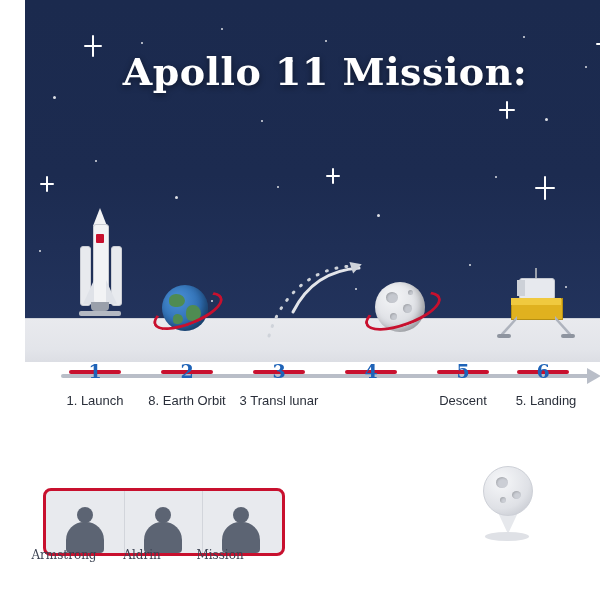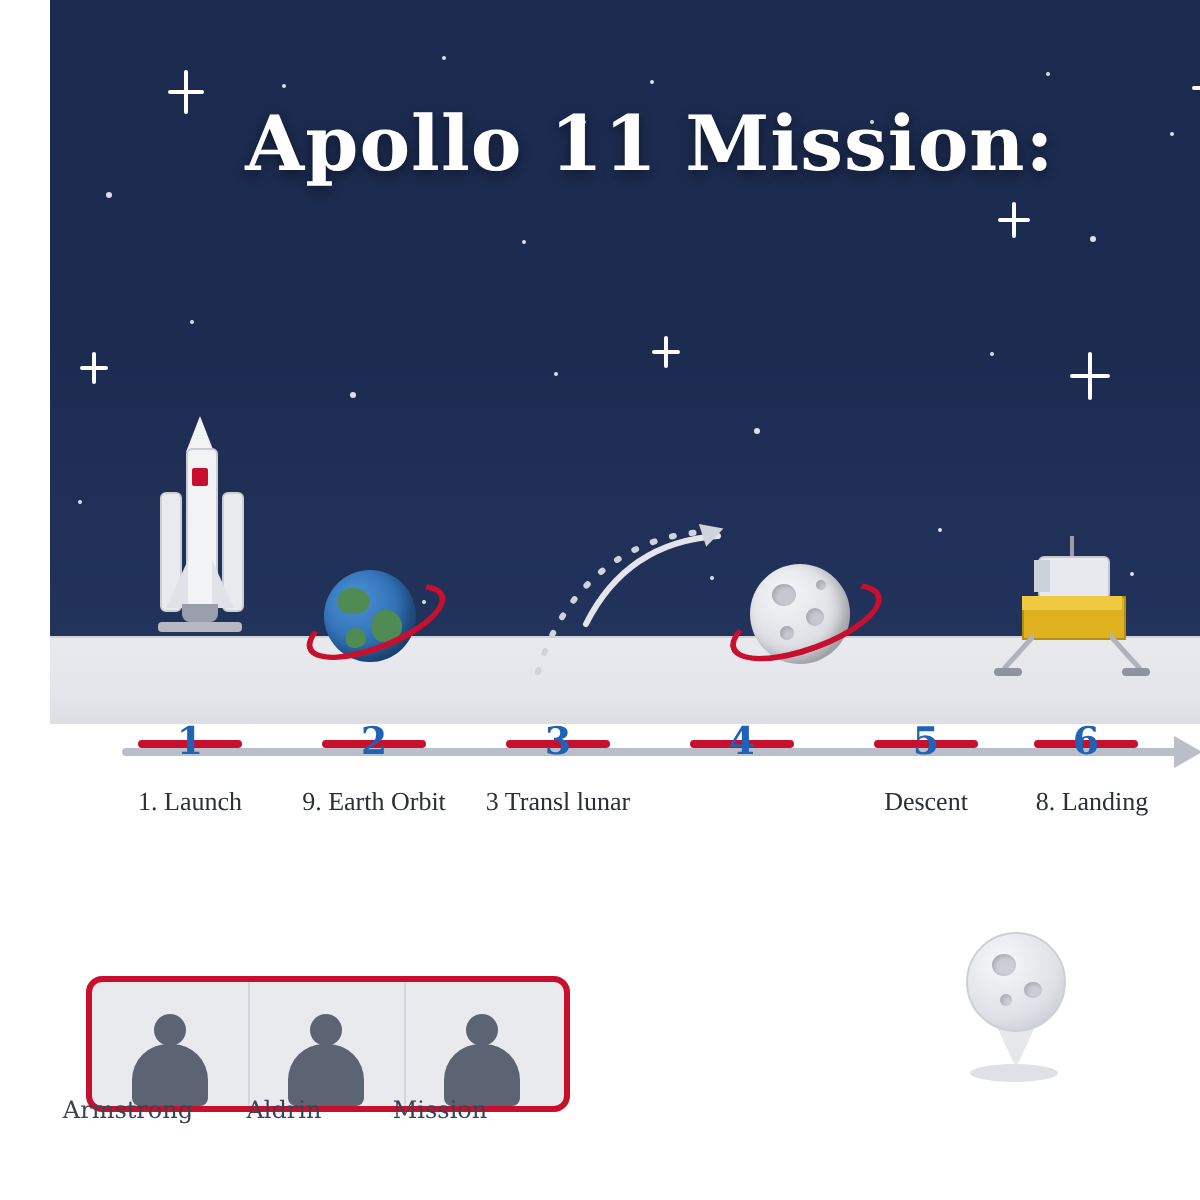--- a/index.html
+++ b/index.html
@@ -67,21 +67,21 @@
   }
   .tick{
     position:absolute;top:370px;width:52px;height:4px;background:#c8102e;border-radius:2px;
   }
   .step-num{
     position:absolute;top:360px;width:52px;text-align:center;
     font-family:"DejaVu Serif", serif;font-weight:bold;font-size:19px;color:#1e63b8;
   }
   .step-label{
     position:absolute;top:392px;width:86px;text-align:center;
-    font-family:Liberation Serif, serif;font-size:13px;color:#2a2f3a;line-height:1.35;
+    font-family:Liberation Sans, sans-serif;font-size:13px;color:#2a2f3a;line-height:1.35;
   }
   
   .rocket{position:absolute;left:46px;top:206px;width:58px;height:112px;}
   .r-body{position:absolute;left:22px;top:18px;width:14px;height:78px;background:#f2f3f5;border:1px solid #c9ccd3;border-radius:3px;}
   .r-nose{position:absolute;left:22px;top:2px;width:0;height:0;border-left:7px solid transparent;border-right:7px solid transparent;border-bottom:18px solid #f2f3f5;}
   .r-win{position:absolute;left:25px;top:28px;width:8px;height:9px;background:#c8102e;border-radius:1px;}
   .r-fin-l{position:absolute;left:12px;top:74px;width:11px;height:24px;background:#dfe2e8;clip-path:polygon(100% 0,100% 100%,0 100%);}
   .r-fin-r{position:absolute;left:35px;top:74px;width:11px;height:24px;background:#dfe2e8;clip-path:polygon(0 0,100% 100%,0 100%);}
   .r-boost-l{position:absolute;left:9px;top:40px;width:9px;height:58px;background:#e8eaee;border:1px solid #cbced5;border-radius:3px;}
   .r-boost-r{position:absolute;left:40px;top:40px;width:9px;height:58px;background:#e8eaee;border:1px solid #cbced5;border-radius:3px;}
@@ -264,24 +264,24 @@
   <div class="tick" style="left:492px;"></div>
 
   <div class="step-num" style="left:44px;">1</div>
   <div class="step-num" style="left:136px;">2</div>
   <div class="step-num" style="left:228px;">3</div>
   <div class="step-num" style="left:320px;">4</div>
   <div class="step-num" style="left:412px;">5</div>
   <div class="step-num" style="left:492px;">6</div>
 
   <div class="step-label" style="left:27px;">1. Launch</div>
-  <div class="step-label" style="left:119px;">9. Earth Orbit</div>
+  <div class="step-label" style="left:119px;">8. Earth Orbit</div>
   <div class="step-label" style="left:211px;">3 Transl lunar</div>
   <div class="step-label" style="left:395px;">Descent</div>
-  <div class="step-label" style="left:478px;">8. Landing</div>
+  <div class="step-label" style="left:478px;">5. Landing</div>
 
   <div class="crew">
     <div class="crew-sep" style="left:78px;"></div>
     <div class="crew-sep" style="left:156px;"></div>
 
     <div class="silhouette" style="left:16px;">
       <div class="sil-head"></div>
       <div class="sil-body"></div>
     </div>
     <div class="silhouette" style="left:94px;">

